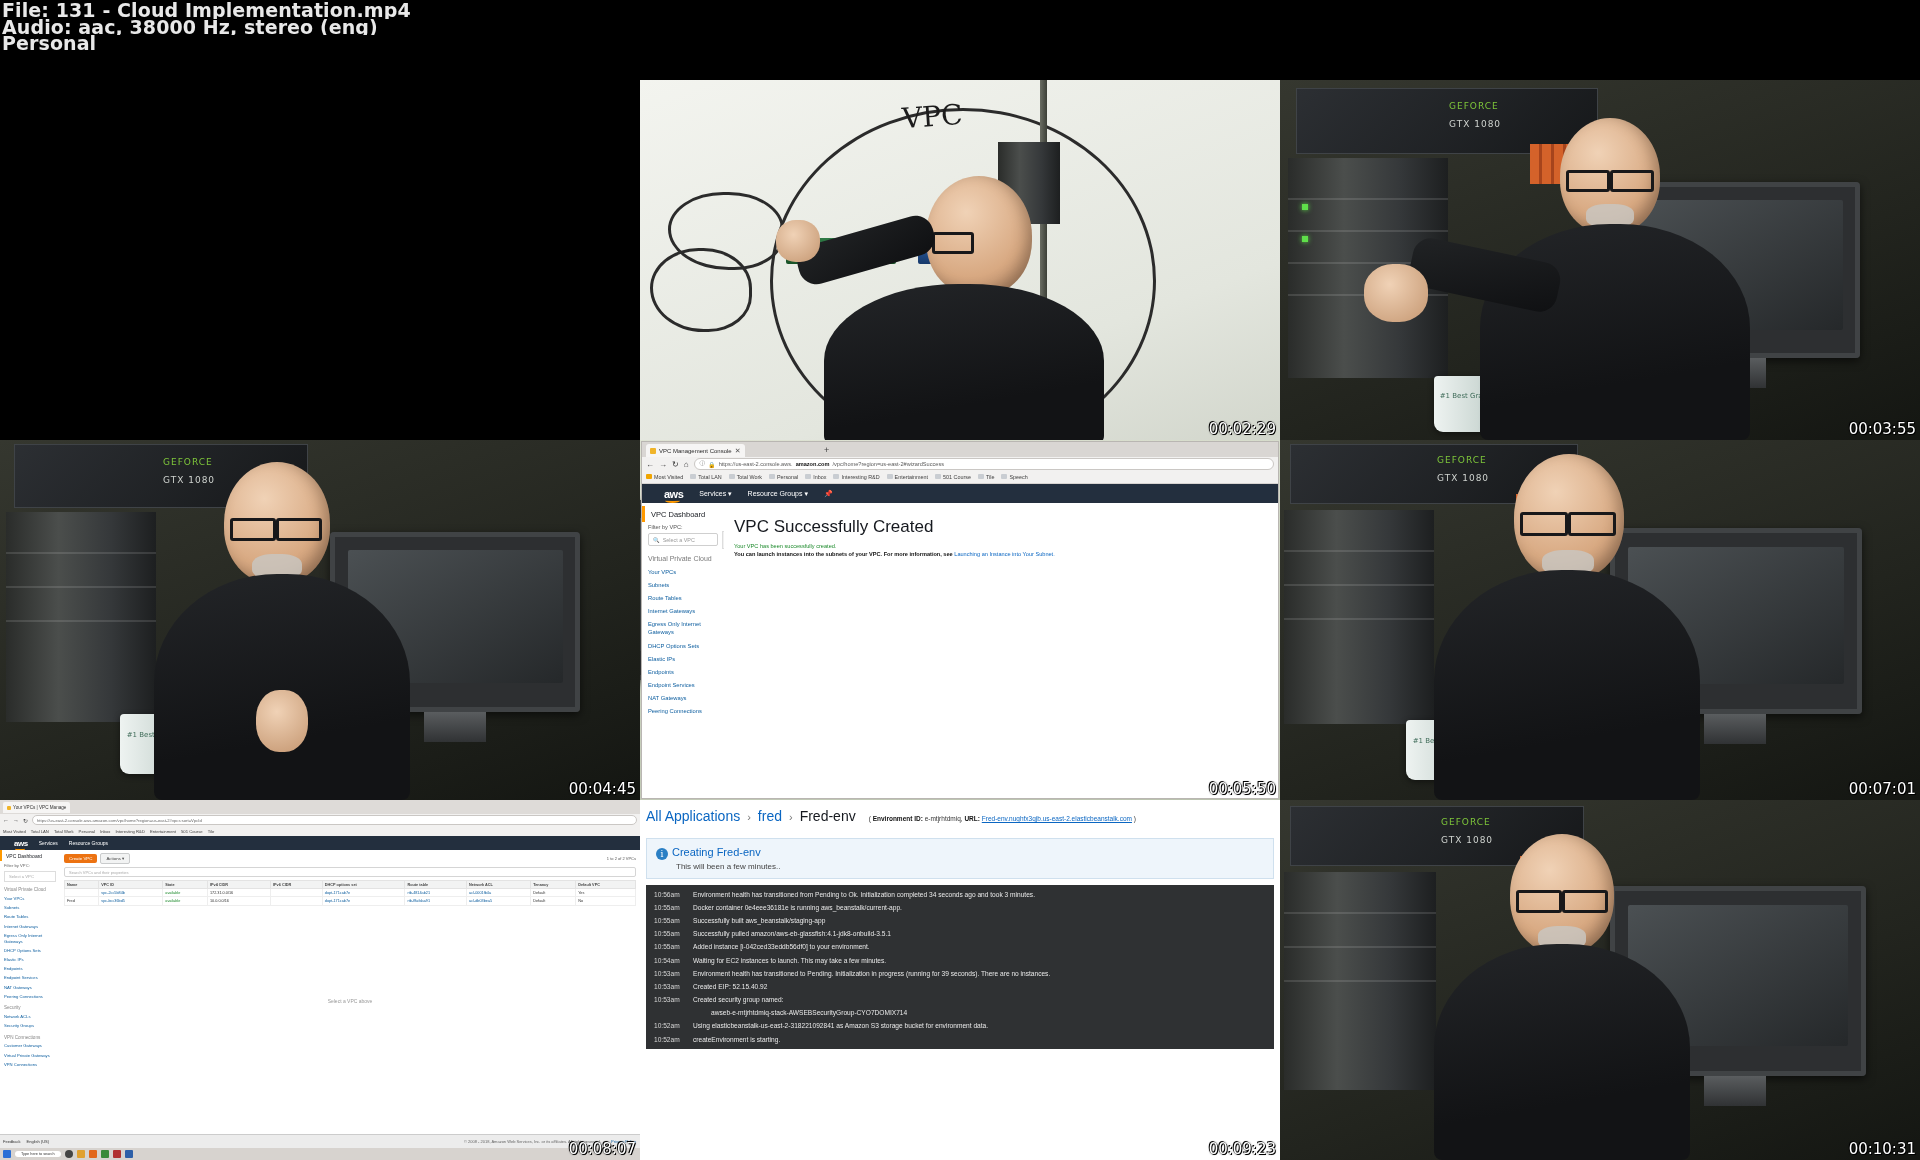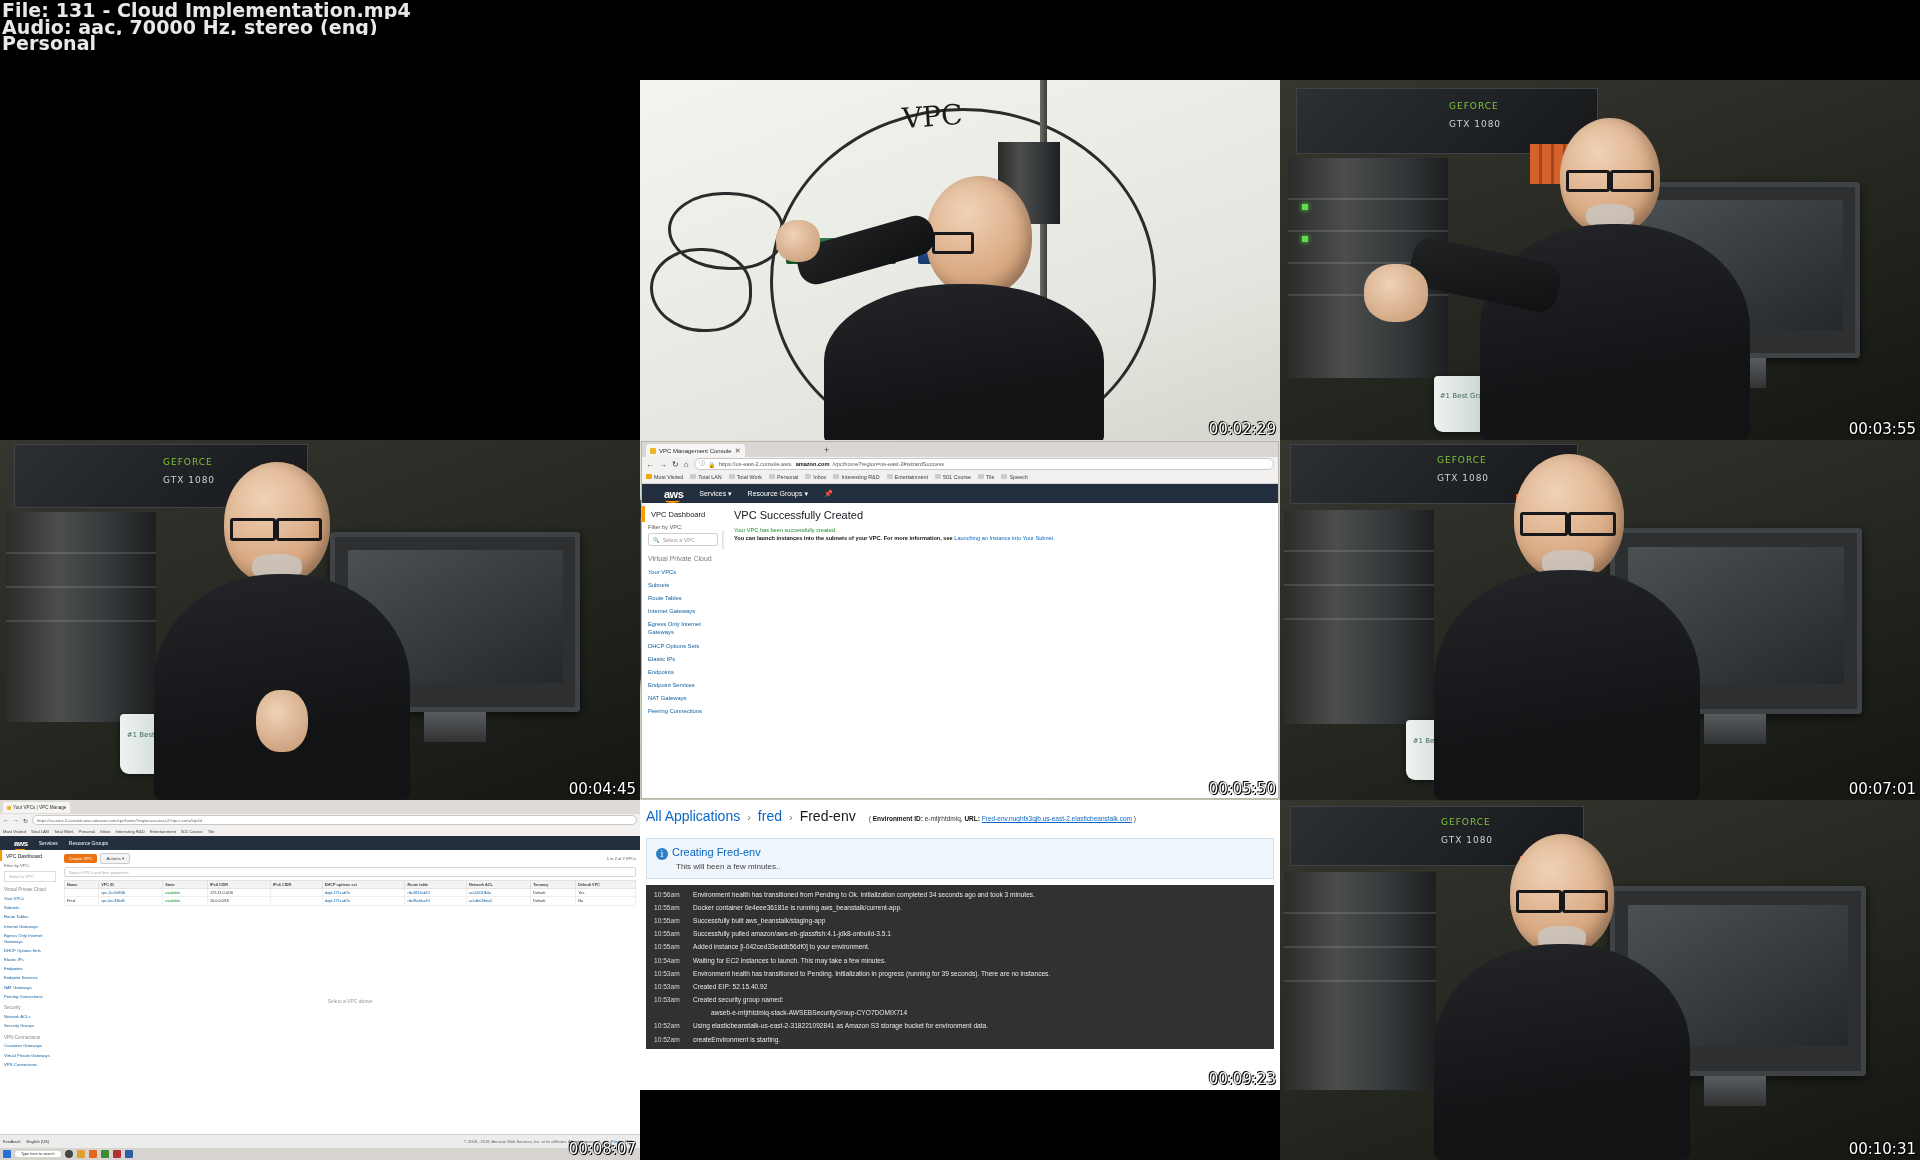--- a/index.html
+++ b/index.html
@@ -84,21 +84,21 @@
   .awsitem{font-size:7px;color:#fff;}
   .vpcbody{position:absolute;left:0;right:0;background:#fff;}
   .vpcside{position:absolute;left:0;top:0;bottom:0;width:82px;background:#fff;border-right:1px solid #e4e4e4;}
   .vpchead{font-size:7.5px;color:#16191f;padding:4px 0 3px 6px;border-left:3px solid #ff9900;margin-top:3px;}
   .vpclbl{font-size:5.6px;color:#555;padding:2px 0 1px 6px;}
   .vpcsearch{margin:2px 6px;height:11px;border:1px solid #cfcfcf;border-radius:2px;display:flex;align-items:center;
              gap:3px;padding:0 4px;font-size:5.4px;color:#999;}
   .vpcsec{font-size:7px;color:#7a7a7a;padding:7px 0 3px 6px;}
   .vpcnav{font-size:5.8px;color:#0a5c9e;padding:2.6px 0 2.6px 6px;line-height:8px;}
   .vpcmain{position:absolute;left:82px;right:0;top:0;bottom:0;background:#fff;padding:6px 0 0 10px;}
-  .vpctitle{font-size:11px;color:#16191f;}
+  .vpctitle{font-size:17px;color:#16191f;margin-top:8px;}
   .vpcok{font-size:5.6px;color:#1c8a2b;margin-top:6px;}
   .vpcinfo{font-size:5.6px;color:#111;font-weight:bold;margin-top:2px;}
   .vpclink{color:#0a66c2;font-weight:normal;}
   .collapse{position:absolute;left:80px;top:28px;width:7px;height:16px;background:#f1f1f1;border:1px solid #ddd;
             font-size:5px;color:#666;text-align:center;line-height:16px;}
 
   
   .ebwrap{position:absolute;inset:0;background:#fff;font-family:"Liberation Sans",sans-serif;}
   .crumb{display:flex;align-items:baseline;gap:7px;padding:8px 0 0 6px;font-size:14px;color:#0a66c2;}
   .crumb .sep{color:#777;font-size:11px;}
@@ -146,21 +146,21 @@
   .vl-foot{position:absolute;left:0;right:0;bottom:0;height:13px;background:#ececec;border-top:1px solid #ccc;
            display:flex;align-items:center;gap:6px;padding-left:3px;font-size:4px;color:#333;}
   .vl-tasks{position:absolute;left:0;right:0;bottom:0;height:12px;background:#d7d3cf;display:flex;align-items:center;gap:4px;padding-left:3px;}
   .tbox{width:8px;height:8px;border-radius:1px;}
 </style>
 </head>
 <body>
 
 <div id="meta">
   <div>File: 131 - Cloud Implementation.mp4</div>
-  <div>Audio: aac, 70000 Hz, stereo (eng)</div>
+  <div>Audio: aac, 38000 Hz, stereo (eng)</div>
   <div>Personal</div>
 </div>
 
 <div id="grid">
 
 
   <div class="cell" style="left:640px;top:0;width:640px;height:360px;">
     <div class="board">
       <div class="bcircle" style="left:130px;top:28px;width:380px;height:340px;"></div>
       <div class="bcloud" style="left:28px;top:112px;width:110px;height:72px;"></div>
@@ -476,21 +476,21 @@
         <span class="tbox" style="background:#e0a030;"></span>
         <span class="tbox" style="background:#e2661b;"></span>
         <span class="tbox" style="background:#3a8a3a;"></span>
         <span class="tbox" style="background:#b03030;"></span>
         <span class="tbox" style="background:#2d5fa8;"></span>
       </div>
     </div>
     <span class="ts">00:08:07</span>
   </div>
 
-  <div class="cell" style="left:640px;top:720px;width:640px;height:290px;">
+  <div class="cell" style="left:640px;top:720px;width:640px;height:360px;">
     <div class="ebwrap">
       <div class="crumb">
         <span>All Applications</span>
         <span class="sep">›</span>
         <span>fred</span>
         <span class="sep">›</span>
         <span class="cur">Fred-env</span>
         <span class="envmeta">
           <span>(</span>
           <b>Environment ID:</b>

